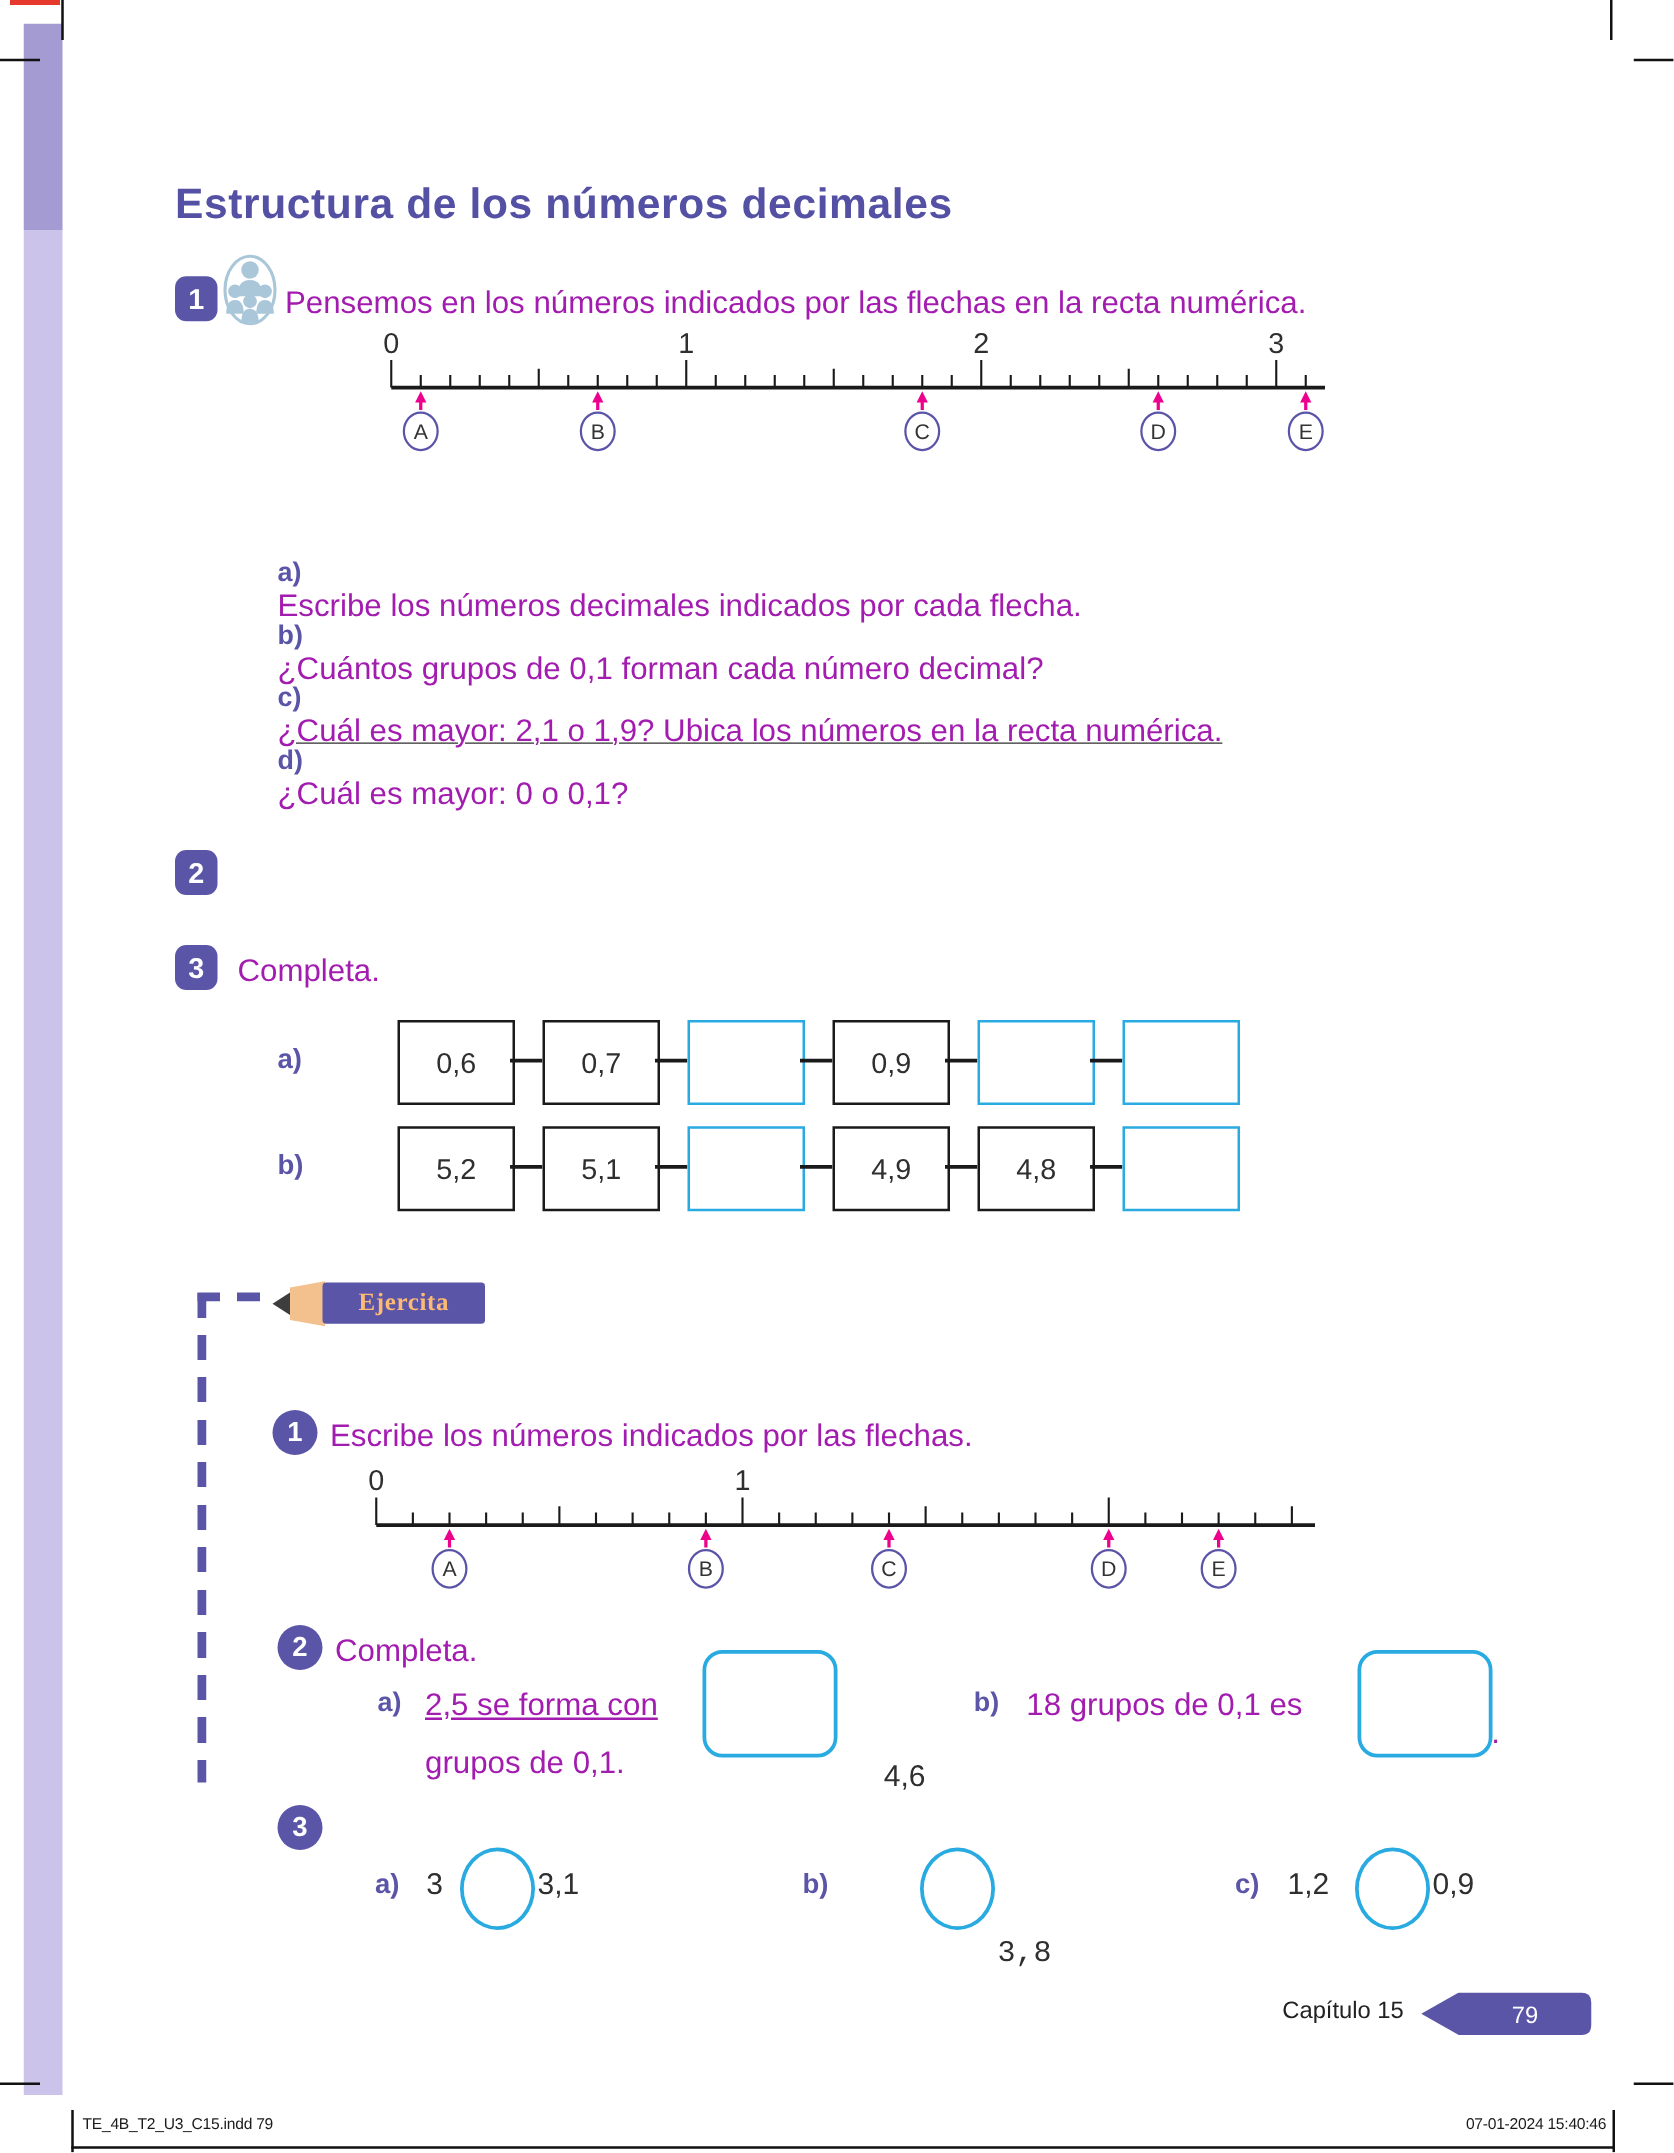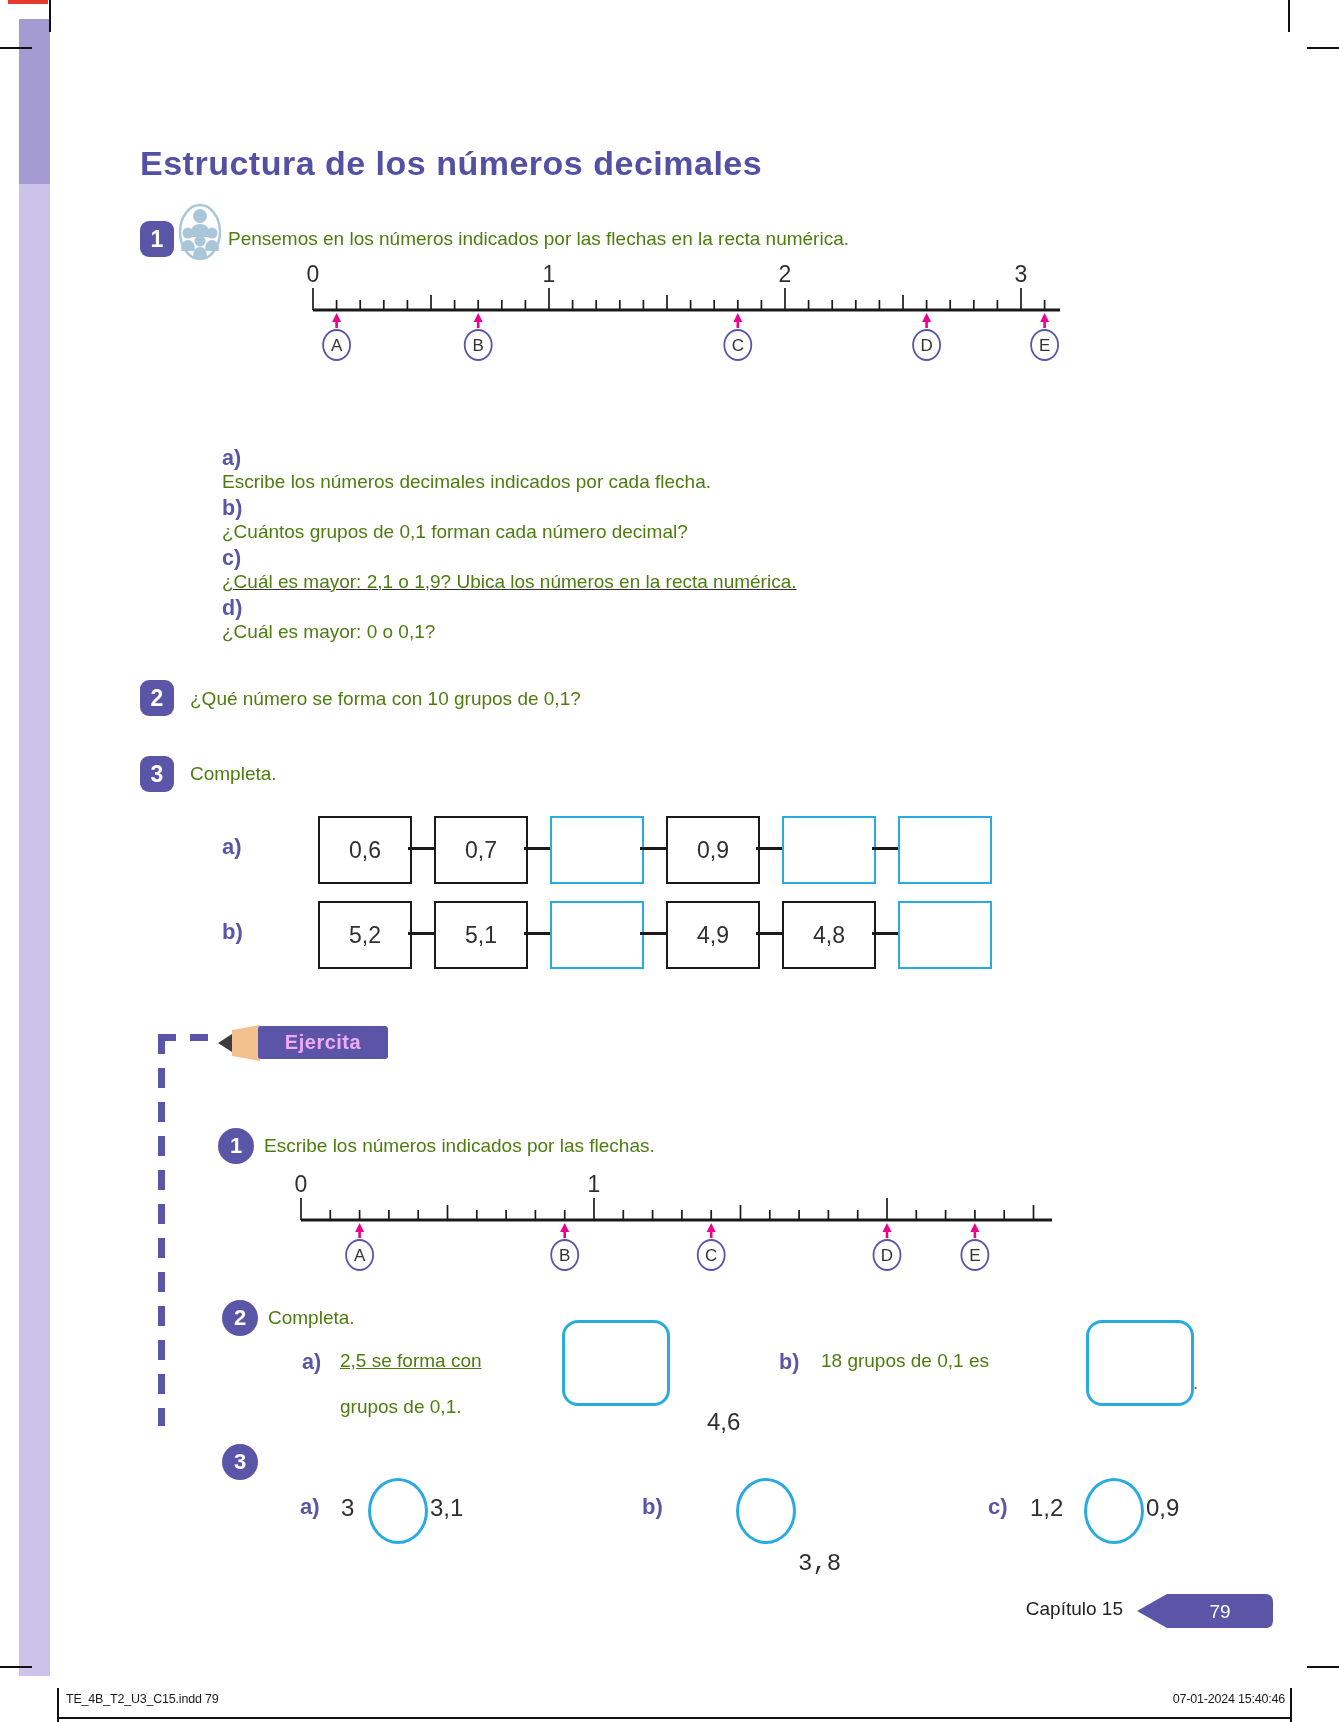--- a/index.html
+++ b/index.html
@@ -11,35 +11,35 @@
   .bar-bottom{left:19px;top:184px;width:31px;height:1492px;background:#CBC3E9;}
   .mark{background:#111;}
   .red-mark{left:8px;top:0;width:40px;height:4px;background:#E6392E;}
   
   .title{left:140px;top:144px;font-size:34px;font-weight:bold;color:#5450A3;letter-spacing:.5px;}
   
   .badge-sq{width:34px;height:36px;background:#5B55A8;border-radius:9px;color:#fff;
             font-weight:bold;font-size:23px;display:flex;align-items:center;justify-content:center;}
   .badge-ci{width:36px;height:36px;background:#5B55A8;border-radius:50%;color:#fff;
             font-weight:bold;font-size:22px;display:flex;align-items:center;justify-content:center;}
-  .body-text{font-size:19px;color:#4d7c0f;white-space:nowrap;}
+  .body-text{font-size:25px;color:#a21caf;white-space:nowrap;}
   .qletter{color:#5B55A8;font-weight:bold;font-size:21.5px;}
   
   .seq-box{position:absolute;width:90px;height:64px;background:#fff;border:2.5px solid #1a1a1a;
            display:flex;align-items:center;justify-content:center;font-size:23px;}
   .seq-box.empty{border-color:#29ABE2;}
   .seq-conn{position:absolute;height:3px;background:#1a1a1a;}
   
   .dash-h{left:158px;top:1034px;width:62px;height:7px;
           background:repeating-linear-gradient(90deg,#5B55A8 0 18px,transparent 18px 32px);}
   .dash-v{left:158px;top:1034px;width:7px;height:392px;
           background:repeating-linear-gradient(180deg,#5B55A8 0 20px,transparent 20px 34px);}
   .ej-badge{left:258px;top:1026px;width:130px;height:33px;background:#5B55A8;border-radius:3px;
-            color:#f0abfc;font-weight:bold;font-size:20px;letter-spacing:.5px;
-            display:flex;align-items:center;justify-content:center;}
+            color:#fdba74;font-weight:bold;font-size:20px;letter-spacing:.5px;
+            display:flex;align-items:center;justify-content:center;font-family:Liberation Serif, serif;}
   
   .ans-box{position:absolute;width:102px;height:80px;border:3px solid #29ABE2;border-radius:16px;background:#fff;}
   .cmp-circle{position:absolute;width:54px;height:60px;border:3px solid #29ABE2;border-radius:50%;background:#fff;}
   .cmp-num{position:absolute;font-size:24px;color:#2f2f2f;white-space:nowrap;}
   .cmp-letter{position:absolute;color:#5B55A8;font-weight:bold;font-size:22px;}
   
   .chapter{left:950px;top:1598px;width:173px;text-align:right;font-size:19px;color:#222;}
   .imprint{font-size:12.5px;color:#1a1a1a;letter-spacing:-.2px;white-space:nowrap;}
 </style>
 </head>
@@ -138,21 +138,20 @@
     </svg>
 
   <div id="p1-questions" class="abs" style="left:0;top:0;">
       <div class="abs" style="left: 222px; top: 446px;"><span class="qletter" style="display: inline-block; width: 32px;">a)</span><span class="body-text">Escribe los números decimales indicados por cada flecha.</span></div>
       <div class="abs" style="left: 222px; top: 496px;"><span class="qletter" style="display: inline-block; width: 32px;">b)</span><span class="body-text">¿Cuántos grupos de 0,1 forman cada número decimal?</span></div>
       <div class="abs" style="left: 222px; top: 546px; text-decoration: underline;"><span class="qletter" style="display: inline-block; width: 32px;">c)</span><span class="body-text">¿Cuál es mayor: 2,1 o 1,9? Ubica los números en la recta numérica.</span></div>
       <div class="abs" style="left: 222px; top: 596px;"><span class="qletter" style="display: inline-block; width: 32px;">d)</span><span class="body-text">¿Cuál es mayor: 0 o 0,1?</span></div>
     </div>
 
   <div class="abs badge-sq" style="left:140px;top:680px;">2</div>
-  <div class="abs body-text" style="left:190px;top:688px;">¿Qué número se forma con 10 grupos de 0,1?</div>
 
   <div class="abs badge-sq" style="left:140px;top:756px;">3</div>
   <div class="abs body-text" style="left:190px;top:763px;">Completa.</div>
   <div id="seq-rows" class="abs" style="left:0;top:0;">
       <div class="abs qletter" style="left: 222px; top: 834px; font-size: 22px;">a)</div>
       <div class="seq-box" style="left: 318px; top: 816px;">0,6</div>
       <div class="seq-conn" style="left: 408px; top: 847px; width: 26px;"></div>
       <div class="seq-box" style="left: 434px; top: 816px;">0,7</div>
       <div class="seq-conn" style="left: 524px; top: 847px; width: 26px;"></div>
       <div class="seq-box empty" style="left: 550px; top: 816px;"></div>

